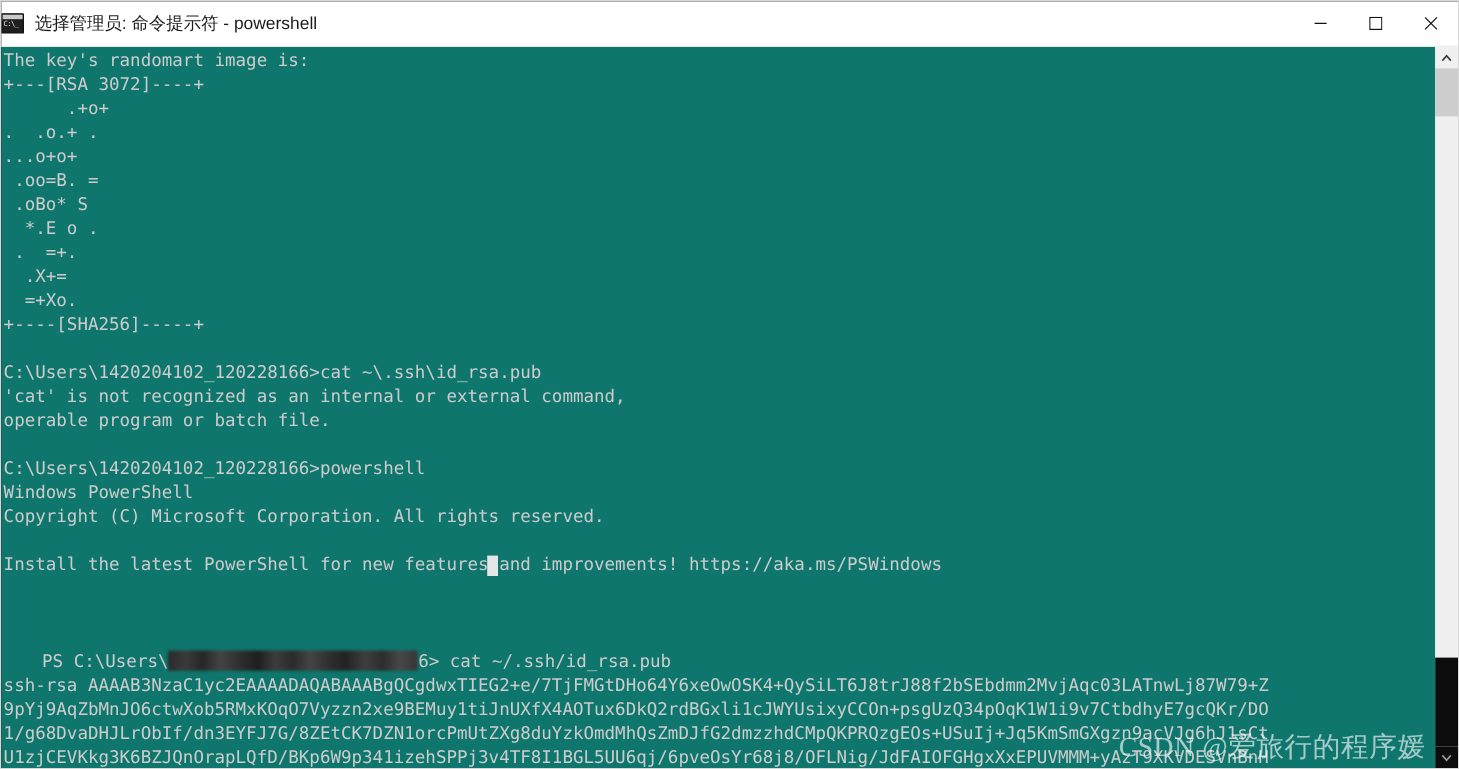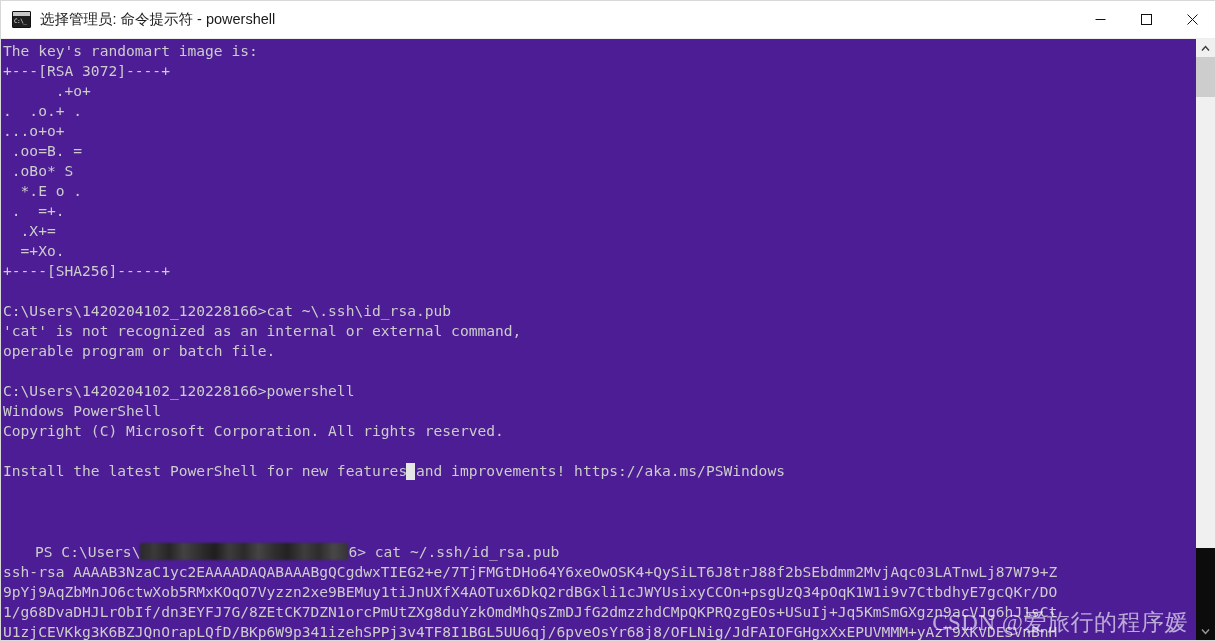--- a/index.html
+++ b/index.html
@@ -34,21 +34,20 @@
     background: #ffffff;
     display: flex;
     align-items: center;
     border-bottom: 1px solid #eeeeee;
     position: relative;
     z-index: 5;
   }
   .title-left {
     display: flex;
     align-items: center;
-    padding-left: 11px;
     flex: 1;
     min-width: 0;
     overflow: hidden;
   }
   .cmd-icon {
     width: 17px;
     height: 15px;
     background: #1f1f1f;
     border: 1px solid #111;
     border-radius: 1px;
@@ -95,21 +94,21 @@
     background: transparent;
   }
   .win-btn svg { display: block; }
 
   
   .term-wrap {
     flex: 1;
     display: flex;
     position: relative;
     min-height: 0;
-    background: #4c1d95;
+    background: #0f766e;
   }
   .console {
     flex: 1;
     position: relative;
     overflow: hidden;
     padding: 2px 0 0 2px;
     box-sizing: border-box;
   }
   .console pre {
     margin: 0;

